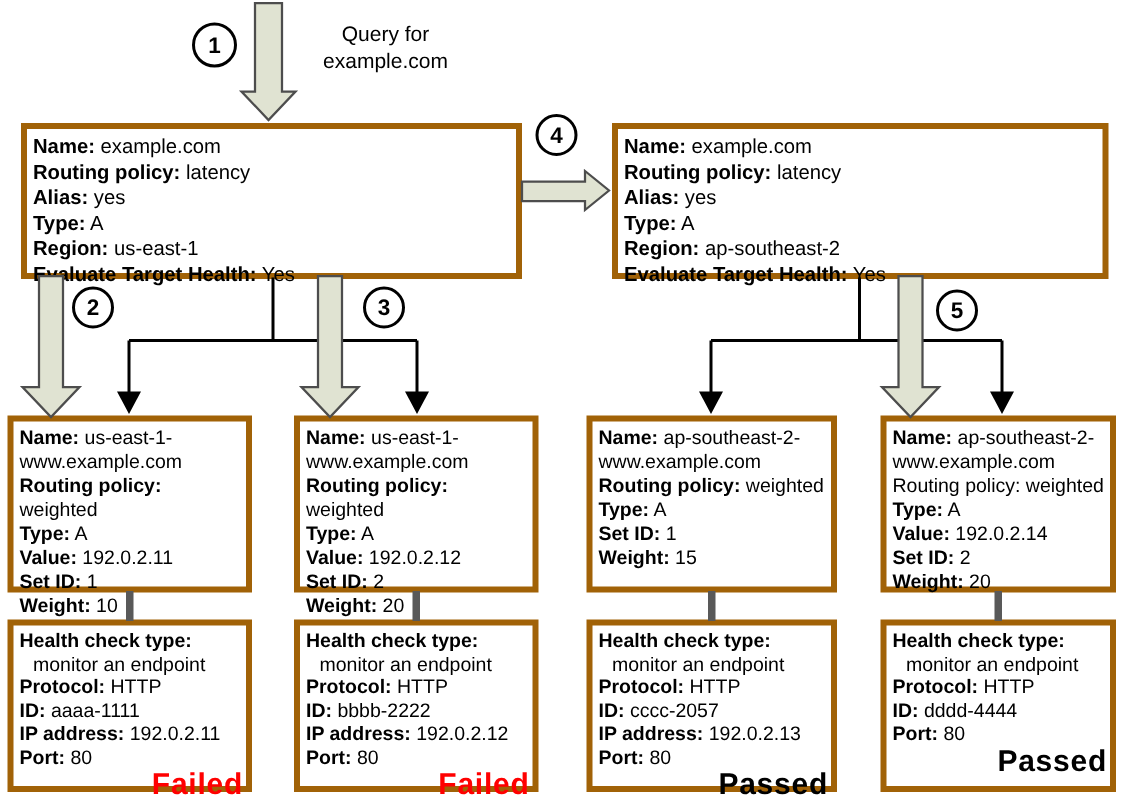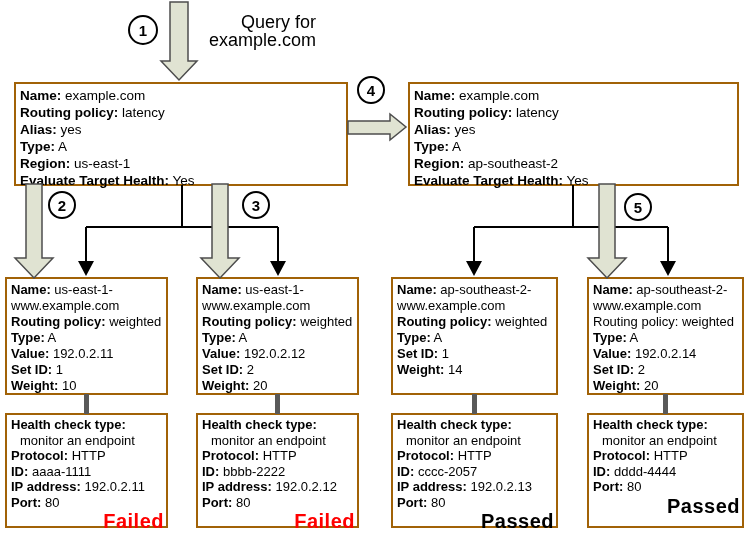--- a/index.html
+++ b/index.html
@@ -1,32 +1,32 @@
 <!DOCTYPE html>
 <html><head>
 <meta charset="utf-8">
 <style>
   html,body{margin:0;padding:0;background:#ffffff;}
   body{font-family:"Liberation Sans","DejaVu Sans",sans-serif;color:#000;}
   .canvas{position:relative;width:756px;height:533px;background:#fff;overflow:hidden;}
 
-  .box{position:absolute;background:#fff;border:2px solid #a16207;box-sizing:border-box;
+  .box{position:absolute;background:#fff;border:4px solid #a16207;box-sizing:border-box;
        font-size:13px;line-height:16px;padding:3px 2px 0 4px;}
   .box.top{font-size:13.5px;line-height:17px;padding-top:3px;}
   .box.hc{line-height:15.5px;padding-top:2px;}
   .ln{white-space:normal;}
   .ln b{font-weight:bold;}
   .ln .nb{font-weight:normal;}
   .indent{padding-left:9px;}
   .status{font-size:20px;line-height:20px;font-weight:bold;text-align:right;margin-top:1px;letter-spacing:.5px;}
 
   .circle{position:absolute;border:2px solid #000;border-radius:50%;background:#fff;
           display:flex;align-items:center;justify-content:center;font-weight:bold;
           font-size:15px;box-sizing:border-box;width:28px;height:28px;}
-  .qtext{position:absolute;text-align:right;font-size:18px;line-height:18px;}
+  .qtext{position:absolute;text-align:center;font-size:14px;line-height:18px;}
 
   svg.overlay{position:absolute;left:0;top:0;pointer-events:none;}
   .thin{stroke:#000;stroke-width:2;fill:none;}
   .thinhead{fill:#000;stroke:none;}
   .graybar{stroke:none;}
   .bigarrow{stroke:#4d4d4d;stroke-width:1.5;}
 </style>
 </head>
 <body>
 
@@ -66,21 +66,21 @@
     <div class="ln"><b>Value:</b><span> 192.0.2.12</span></div>
     <div class="ln"><b>Set ID:</b><span> 2</span></div>
     <div class="ln"><b>Weight:</b><span> 20</span></div>
   </div>
 
   <div class="box" style="left:391px;top:277px;width:167px;height:118px">
     <div class="ln"><b>Name:</b><span> ap-southeast-2-www.example.com</span></div>
     <div class="ln"><b>Routing policy:</b><span> weighted</span></div>
     <div class="ln"><b>Type:</b><span> A</span></div>
     <div class="ln"><b>Set ID:</b><span> 1</span></div>
-    <div class="ln"><b>Weight:</b><span> 14</span></div>
+    <div class="ln"><b>Weight:</b><span> 15</span></div>
   </div>
 
   <div class="box" style="left:587px;top:277px;width:157px;height:118px">
     <div class="ln"><b>Name:</b><span> ap-southeast-2-www.example.com</span></div>
     <div class="ln"><b class="nb">Routing policy:</b><span> weighted</span></div>
     <div class="ln"><b>Type:</b><span> A</span></div>
     <div class="ln"><b>Value:</b><span> 192.0.2.14</span></div>
     <div class="ln"><b>Set ID:</b><span> 2</span></div>
     <div class="ln"><b>Weight:</b><span> 20</span></div>
   </div>

